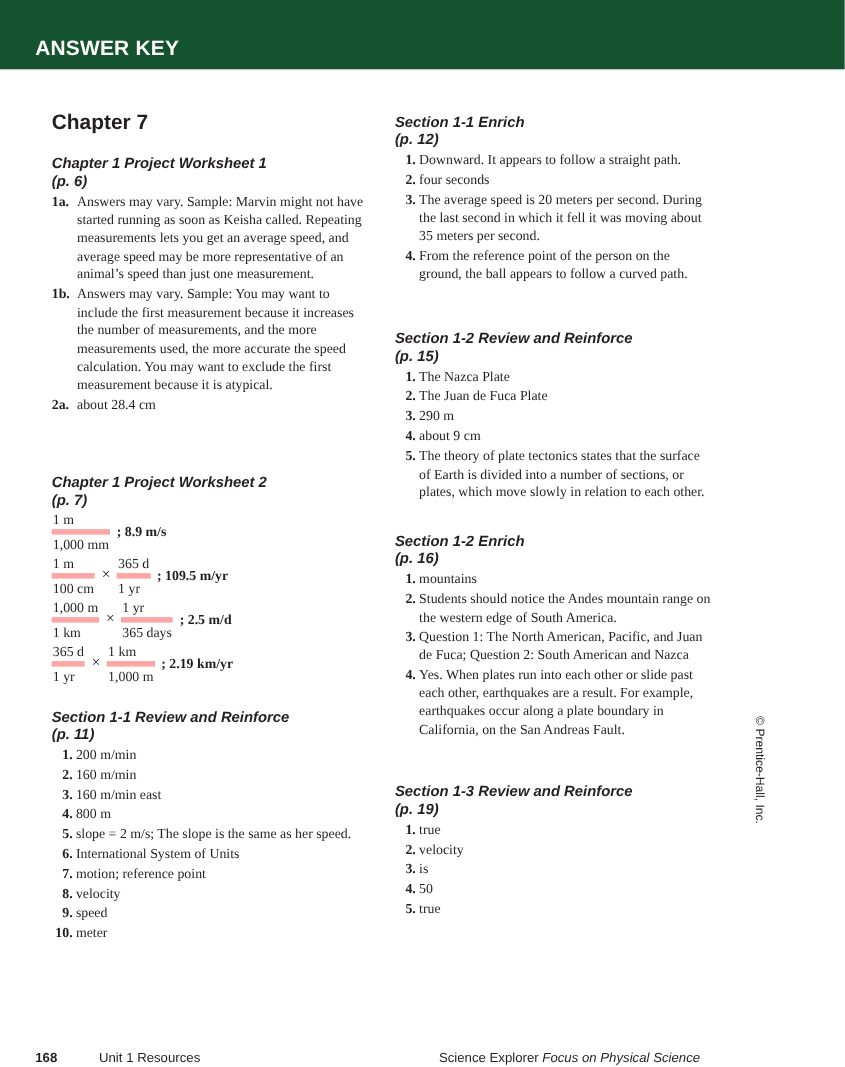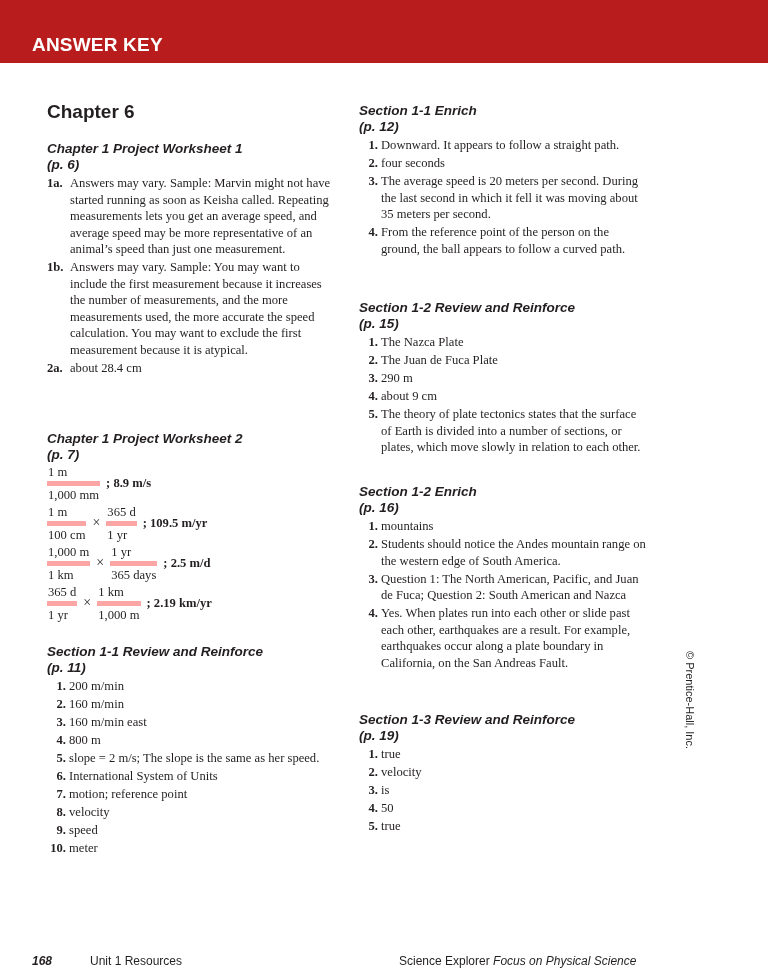--- a/index.html
+++ b/index.html
@@ -1,21 +1,21 @@
 <!DOCTYPE html>
 <html><head>
   <meta charset="utf-8">
   <style>
     html, body { margin: 0; padding: 0; }
     body {
       width: 768px; height: 970px; background: #ffffff; position: relative; overflow: hidden;
       font-family: "Liberation Serif", serif; color: #231f20;
     }
     .header-bar {
-      position: absolute; left: 0; top: 0; width: 768px; height: 63px; background: #b91c1c;
+      position: absolute; left: 0; top: 0; width: 768px; height: 63px; background: #14532d;
     }
     .header-title {
       position: absolute; left: 32px; top: 34px; color: #ffffff;
       font-family: "Liberation Sans", sans-serif; font-weight: bold; font-size: 19px; letter-spacing: 0.2px;
     }
     .chapter-title {
       position: absolute; left: 47px; top: 101px;
       font-family: "Liberation Sans", sans-serif; font-weight: bold; font-size: 19px;
     }
     .col { position: absolute; width: 290px; }
@@ -33,33 +33,33 @@
     .frac { display: inline-flex; flex-direction: column; }
     .frac .n { padding: 0 1px 2px; line-height: 14px; }
     .frac .d { border-top: 5px solid #fca5a5; padding: 2px 1px 0; line-height: 14px; }
     .times { margin: 0 6px; font-size: 14px; }
     .result { margin-left: 6px; font-weight: bold; }
     .copyright {
       position: absolute; left: 690px; top: 700px; transform: translate(-50%, -50%) rotate(90deg);
       font-family: "Liberation Sans", sans-serif; font-size: 11px; white-space: nowrap;
     }
     .footer { position: absolute; top: 954px; font-family: "Liberation Sans", sans-serif; font-size: 12px; }
-    .footer-page { left: 32px; font-weight: bold; font-style: italic; }
+    .footer-page { left: 32px; font-weight: bold; }
     .footer-unit { left: 90px; }
     .footer-book { left: 399px; }
     .footer-book i { font-style: italic; }
   </style>
 </head>
 <body>
 
 <div class="header-bar">
   <div class="header-title">ANSWER KEY</div>
 </div>
 
-<div class="chapter-title">Chapter 6</div>
+<div class="chapter-title">Chapter 7</div>
 
 <div class="col col-left" style="top:141px;">
   <p class="sec-title">Chapter 1 Project Worksheet 1</p>
   <p class="sec-title">(p. 6)</p>
   <div style="height:2px"></div>
   <div class="item wide"><span class="num">1a.</span><span>Answers may vary. Sample: Marvin might not have started running as soon as Keisha called. Repeating measurements lets you get an average speed, and average speed may be more representative of an animal’s speed than just one measurement.</span></div>
   <div class="item wide"><span class="num">1b.</span><span>Answers may vary. Sample: You may want to include the first measurement because it increases the number of measurements, and the more measurements used, the more accurate the speed calculation. You may want to exclude the first measurement because it is atypical.</span></div>
   <div class="item wide"><span class="num">2a.</span><span>about 28.4 cm</span></div>
 </div>
 

